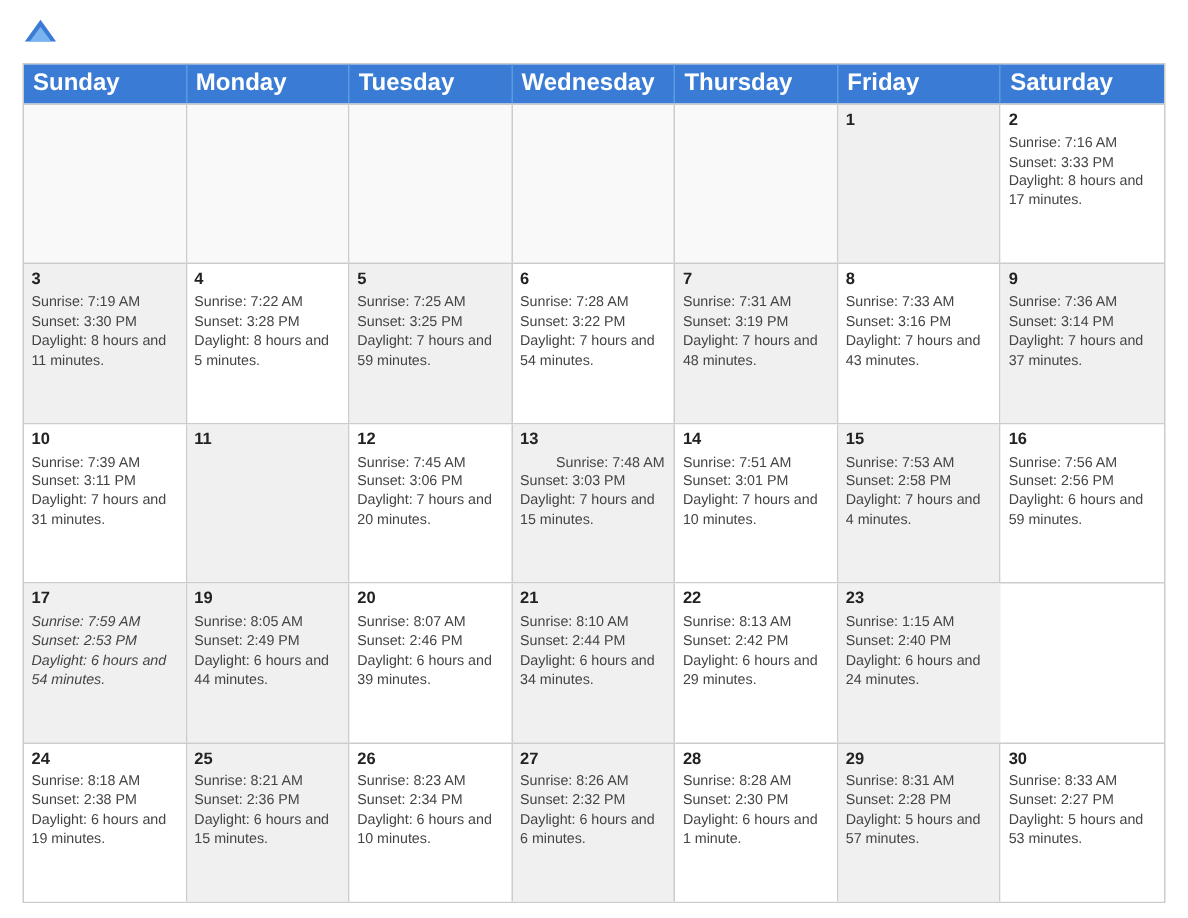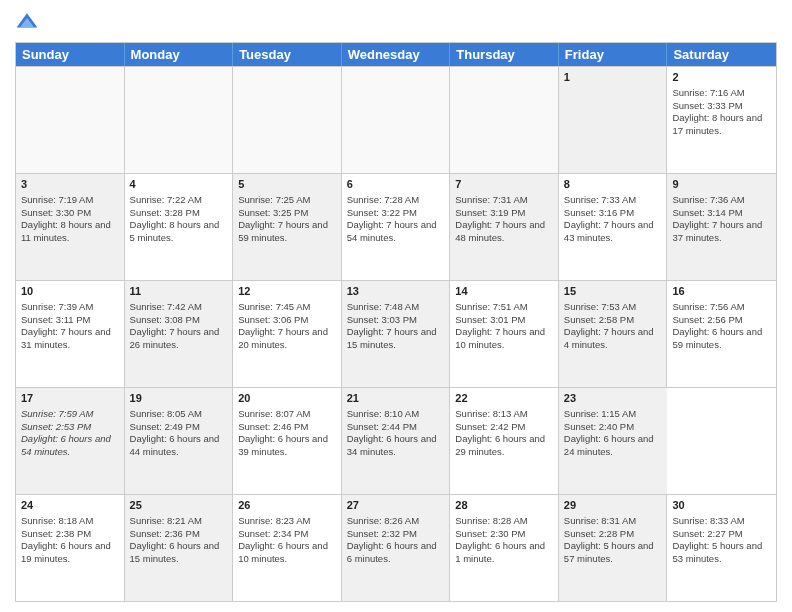--- a/index.html
+++ b/index.html
@@ -61,21 +61,21 @@
       border: 1px solid #ccc;
     }
     .cal-header {
       display: grid;
       grid-template-columns: repeat(7, 1fr);
       background: #3a7bd5;
     }
     .cal-header-cell {
       color: #fff;
       font-weight: bold;
-      font-size: 13px;
+      font-size: 16px;
       padding: 4px 6px;
       border-right: 1px solid #5a9be0;
     }
     .cal-header-cell:last-child {
       border-right: none;
     }
     .cal-body {
       flex: 1;
       display: flex;
       flex-direction: column;
@@ -176,27 +176,25 @@
 Sunset: 3:16 PM
 Daylight: 7 hours and 43 minutes.</span></div>
           <div class="cal-cell shaded"><span class="day-num">9</span><span class="day-info" style="white-space: pre-line;">Sunrise: 7:36 AM
 Sunset: 3:14 PM
 Daylight: 7 hours and 37 minutes.</span></div>
         </div>
         <div class="cal-row">
           <div class="cal-cell"><span class="day-num">10</span><span class="day-info" style="white-space: pre-line;">Sunrise: 7:39 AM
 Sunset: 3:11 PM
 Daylight: 7 hours and 31 minutes.</span></div>
-          <div class="cal-cell shaded"><span class="day-num">11</span><span class="day-info" style="white-space: pre-line;">Sunrise: 7:42 AM
-Sunset: 3:08 PM
-Daylight: 7 hours and 26 minutes.</span></div>
+          <div class="cal-cell shaded"><span class="day-num">11</span></div>
           <div class="cal-cell"><span class="day-num">12</span><span class="day-info" style="white-space: pre-line;">Sunrise: 7:45 AM
 Sunset: 3:06 PM
 Daylight: 7 hours and 20 minutes.</span></div>
-          <div class="cal-cell shaded"><span class="day-num">13</span><span class="day-info" style="white-space: pre-line;">Sunrise: 7:48 AM
+          <div class="cal-cell shaded"><span class="day-num">13</span><span class="day-info" style="white-space: pre-line; margin-left: 24px;">Sunrise: 7:48 AM
 Sunset: 3:03 PM
 Daylight: 7 hours and 15 minutes.</span></div>
           <div class="cal-cell"><span class="day-num">14</span><span class="day-info" style="white-space: pre-line;">Sunrise: 7:51 AM
 Sunset: 3:01 PM
 Daylight: 7 hours and 10 minutes.</span></div>
           <div class="cal-cell shaded"><span class="day-num">15</span><span class="day-info" style="white-space: pre-line;">Sunrise: 7:53 AM
 Sunset: 2:58 PM
 Daylight: 7 hours and 4 minutes.</span></div>
           <div class="cal-cell"><span class="day-num">16</span><span class="day-info" style="white-space: pre-line;">Sunrise: 7:56 AM
 Sunset: 2:56 PM

